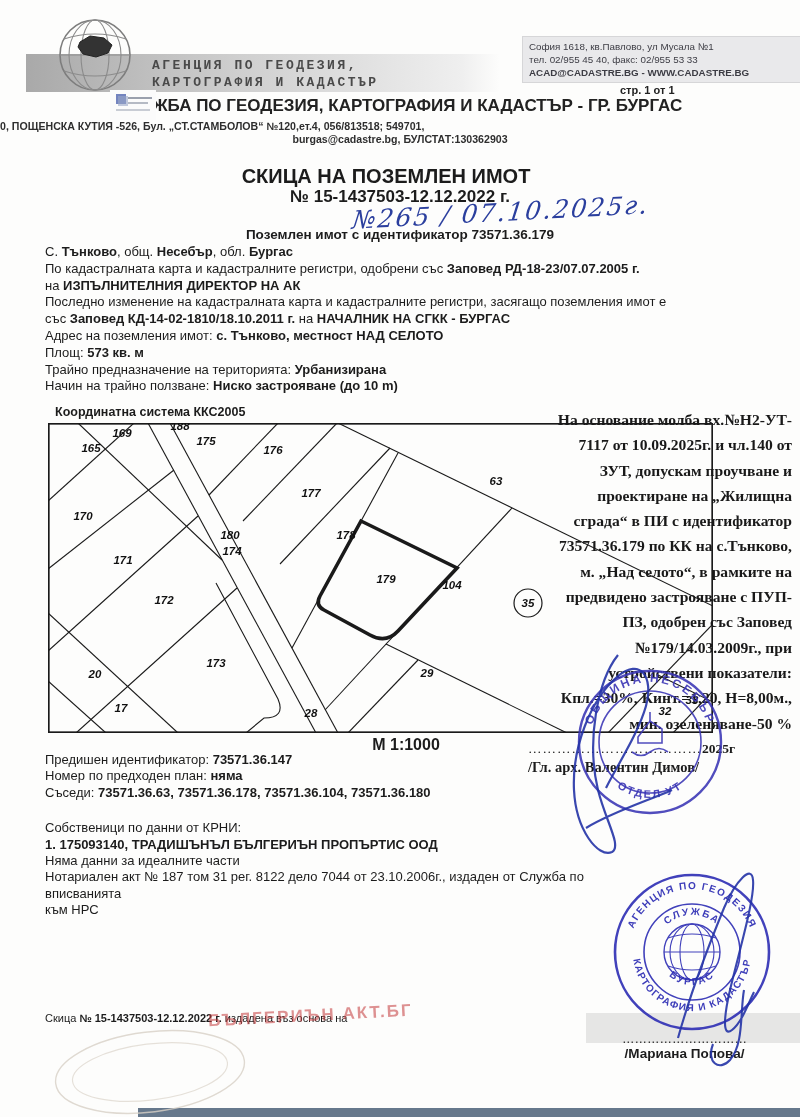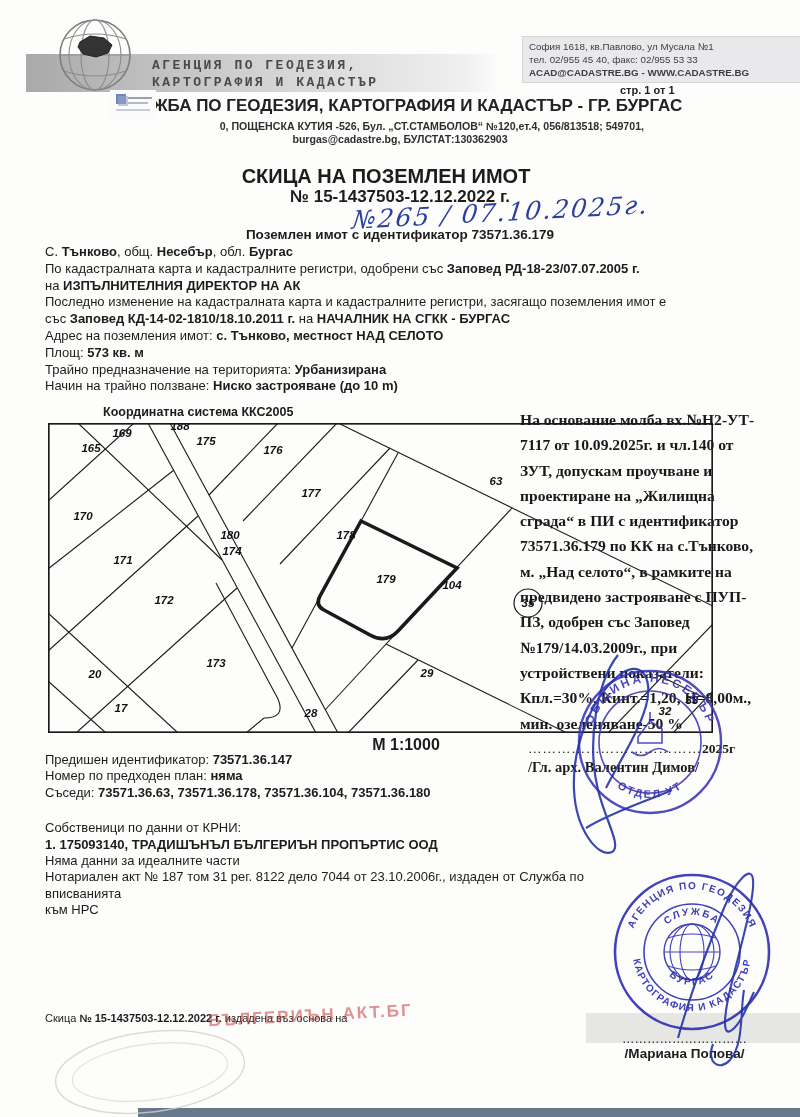--- a/index.html
+++ b/index.html
@@ -10,39 +10,39 @@
   .gray-band{left:26px;top:54px;width:474px;height:38px;
     background:linear-gradient(90deg,#a9a9a9 0%,#cfcfcf 45%,#efefef 92%,#fdfdfc 100%);}
   .agency-lines{left:152px;top:57px;font-weight:bold;color:#4a4a4a;font-size:13px;
     letter-spacing:2.5px;line-height:17px;font-family:Liberation Mono, monospace;}
   .hq-box{left:522px;top:36px;width:272px;background:#e9e9eb;border:1px solid #d6d6d8;
     padding:3px 6px;font-size:9.8px;line-height:13px;color:#3c3c44;}
   .hq-box .b{font-weight:bold;}
   .page-num{left:620px;top:84px;font-size:11px;color:#222;font-weight:600;}
   .office-title{left:0;top:96px;width:800px;text-align:center;font-size:17px;font-weight:bold;color:#222;}
   .overlay-logo{left:110px;top:90px;width:46px;height:30px;background:#fbfbfb;}
-  .office-addr1{left:0;top:120px;width:644px;text-align:right;font-size:10.6px;font-weight:bold;color:#2e2e2e;}
+  .office-addr1{left:0;top:120px;width:644px;text-align:left;font-size:10.6px;font-weight:bold;color:#2e2e2e;}
   .office-addr2{left:0;top:133px;width:800px;text-align:center;font-size:10.6px;font-weight:bold;color:#2e2e2e;}
   
   .doc-title{left:0;top:165px;width:772px;text-align:center;font-size:20px;font-weight:bold;}
   .doc-number{left:0;top:187px;width:800px;text-align:center;font-size:17px;font-weight:bold;}
   .handwritten{left:352px;top:198px;font-family:"DejaVu Serif",serif;font-style:italic;
     font-size:25px;color:#2b3f9e;transform:rotate(-3deg) skewX(-10deg);letter-spacing:2px;}
   .doc-subtitle{left:0;top:227px;width:800px;text-align:center;font-size:13.5px;font-weight:bold;}
   
   .info{left:45px;top:244px;width:700px;font-size:13px;line-height:16.8px;}
   .info b{font-weight:bold;}
-  .coord{left:55px;top:405px;font-size:12.5px;font-weight:bold;margin-left:48px;}
+  .coord{left:55px;top:405px;font-size:12.5px;font-weight:bold;}
   
   .map{left:48px;top:423px;width:665px;height:310px;}
   .map text{font-style:italic;font-weight:bold;font-size:11.5px;fill:#111;
     font-family:"Liberation Sans",sans-serif;}
   
   .annot{left:520px;top:407px;width:272px;font-family:"Liberation Serif",serif;
-    font-weight:bold;font-size:15.6px;line-height:25.3px;color:#191919;}
+    font-weight:bold;font-size:15.6px;line-height:25.3px;color:#191919;text-align:right;}
   .scale{left:336px;top:736px;width:140px;text-align:center;font-size:16px;font-weight:bold;}
   
   .below{left:45px;top:752px;width:560px;font-size:13px;line-height:16.4px;}
   .below .gap{height:19px;}
   .sig1{left:528px;top:741px;width:230px;font-family:"Liberation Serif",serif;font-size:13.5px;}
   .sig1 .dots{letter-spacing:1px;}
   .sig1 .name{font-weight:bold;font-size:14.5px;margin-top:2px;}
   .sig2{left:592px;top:1032px;width:185px;text-align:center;font-size:12.5px;}
   .sig2 .name{font-weight:bold;font-size:13.5px;}
   .bottom-note{left:45px;top:1010px;width:420px;font-size:11px;line-height:17px;}

